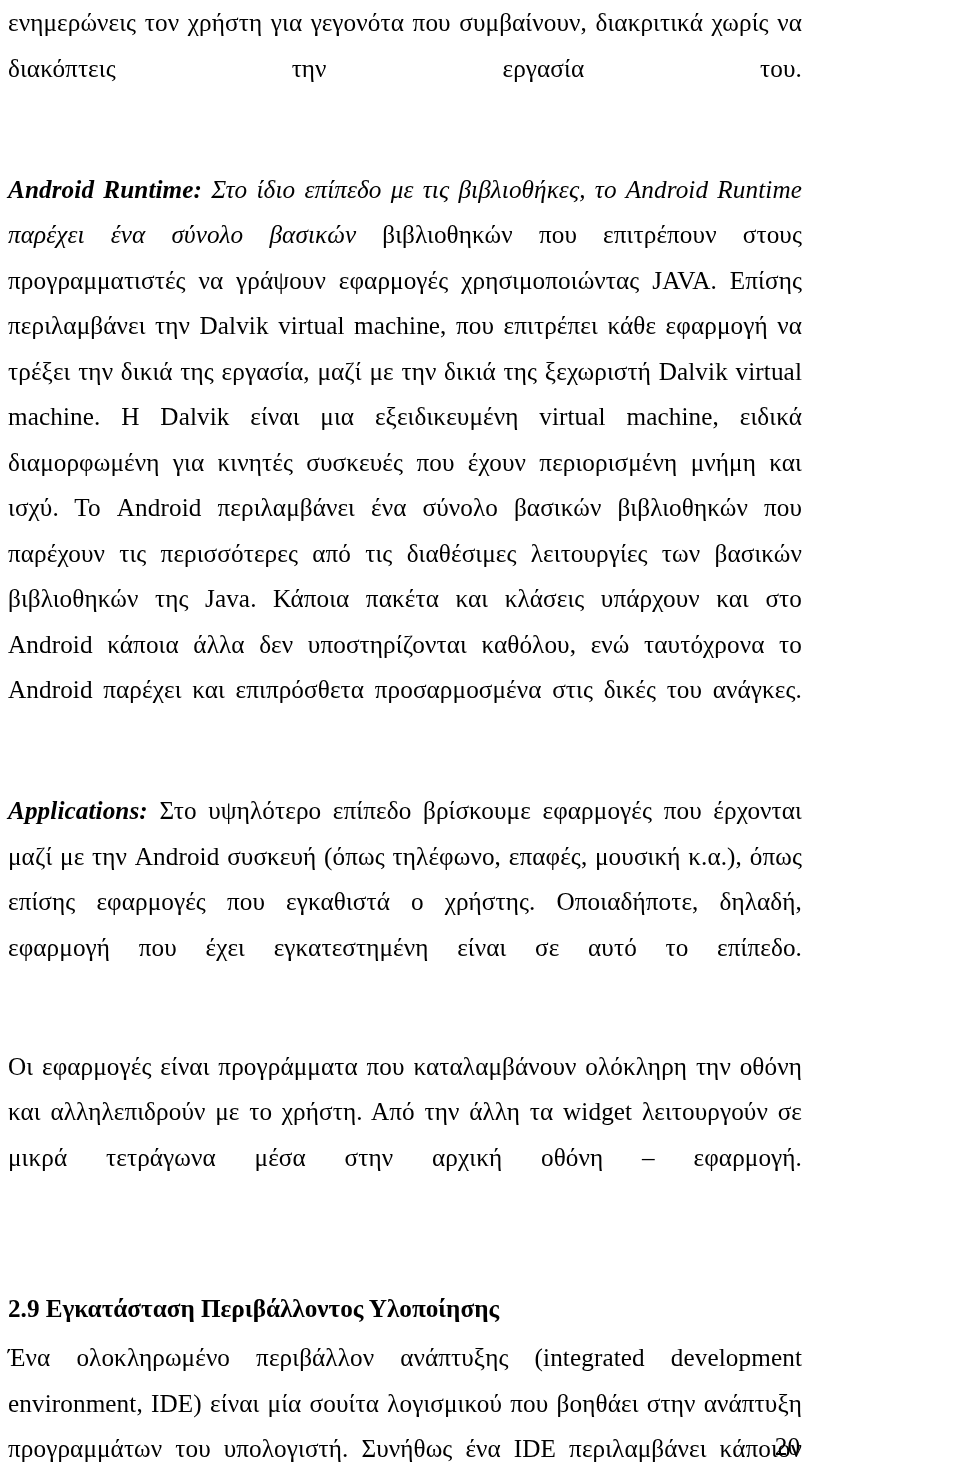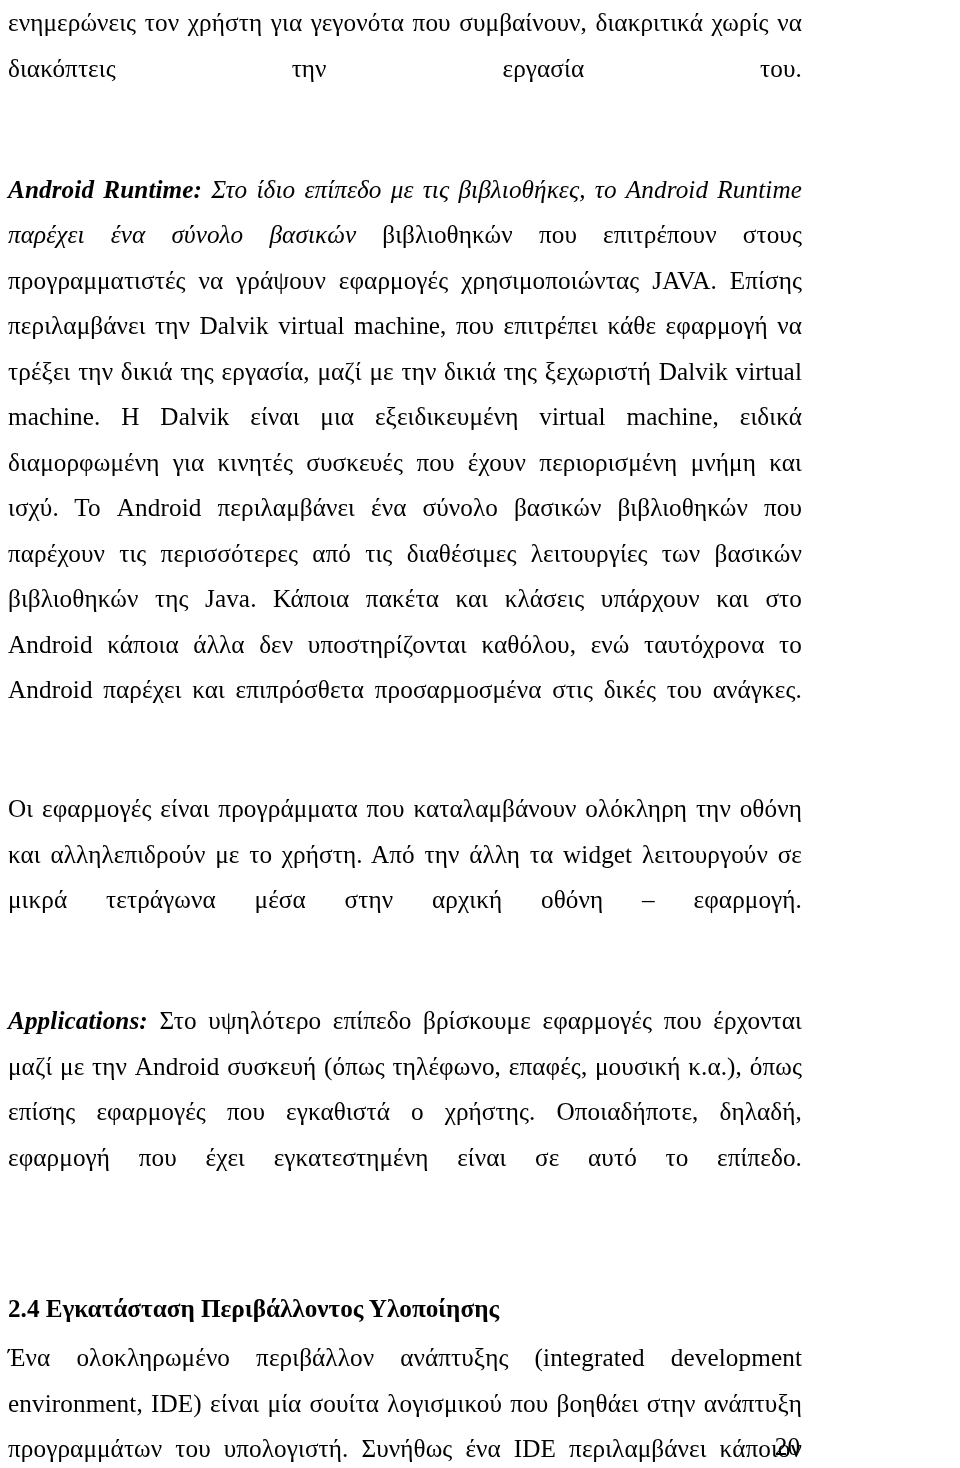--- a/index.html
+++ b/index.html
@@ -77,23 +77,23 @@
 </style>
 </head>
 <body>
 
 <div class="page">
 
   <p class="body-text p-intro">ενημερώνεις τον χρήστη για γεγονότα που συμβαίνουν, διακριτικά χωρίς να διακόπτεις την εργασία του.</p>
 
   <p class="body-text p-runtime"><span class="lead-bolditalic">Android Runtime:</span><span class="italic-run"> Στο ίδιο επίπεδο με τις βιβλιοθήκες, το Android Runtime παρέχει ένα σύνολο βασικών </span><span>βιβλιοθηκών που επιτρέπουν στους προγραμματιστές να γράψουν εφαρμογές χρησιμοποιώντας JAVA. Επίσης περιλαμβάνει την Dalvik virtual machine, που επιτρέπει κάθε εφαρμογή να τρέξει την δικιά της εργασία, μαζί με την δικιά της ξεχωριστή Dalvik virtual machine. Η Dalvik είναι μια εξειδικευμένη virtual machine, ειδικά διαμορφωμένη για κινητές συσκευές που έχουν περιορισμένη μνήμη και ισχύ. Το Android περιλαμβάνει ένα σύνολο βασικών βιβλιοθηκών που παρέχουν τις περισσότερες από τις διαθέσιμες λειτουργίες των βασικών βιβλιοθηκών της Java. Κάποια πακέτα και κλάσεις υπάρχουν και στο Android κάποια άλλα δεν υποστηρίζονται καθόλου, ενώ ταυτόχρονα το Android παρέχει και επιπρόσθετα προσαρμοσμένα στις δικές του ανάγκες.</span></p>
 
+  <p class="body-text p-applications"><span class="lead-bolditalic">Applications:</span><span> Στο υψηλότερο επίπεδο βρίσκουμε εφαρμογές που έρχονται μαζί με την Android συσκευή (όπως τηλέφωνο, επαφές, μουσική κ.α.), όπως επίσης εφαρμογές που εγκαθιστά ο χρήστης. Οποιαδήποτε, δηλαδή, εφαρμογή που έχει εγκατεστημένη είναι σε αυτό το επίπεδο.</span></p>
+
   <p class="body-text p-apps-desc">Οι εφαρμογές είναι προγράμματα που καταλαμβάνουν ολόκληρη την οθόνη και αλληλεπιδρούν με το χρήστη. Από την άλλη τα widget λειτουργούν σε μικρά τετράγωνα μέσα στην αρχική οθόνη – εφαρμογή.</p>
 
-  <p class="body-text p-applications"><span class="lead-bolditalic">Applications:</span><span> Στο υψηλότερο επίπεδο βρίσκουμε εφαρμογές που έρχονται μαζί με την Android συσκευή (όπως τηλέφωνο, επαφές, μουσική κ.α.), όπως επίσης εφαρμογές που εγκαθιστά ο χρήστης. Οποιαδήποτε, δηλαδή, εφαρμογή που έχει εγκατεστημένη είναι σε αυτό το επίπεδο.</span></p>
-
-  <h2 class="heading h-section">2.4 Εγκατάσταση  Περιβάλλοντος Υλοποίησης</h2>
+  <h2 class="heading h-section">2.9 Εγκατάσταση  Περιβάλλοντος Υλοποίησης</h2>
 
   <p class="body-text p-ide-desc">Ένα ολοκληρωμένο περιβάλλον ανάπτυξης (integrated development environment, IDE) είναι μία σουίτα λογισμικού που βοηθάει στην ανάπτυξη προγραμμάτων του υπολογιστή. Συνήθως ένα IDE περιλαμβάνει κάποιον επεξεργαστή πηγαίου κώδικα, έναν μεταγλωττιστή, εργαλεία αυτόματης παραγωγής κώδικα, αποσφαλματωτή, συνδέτη, σύστημα ελέγχου εκδόσεων και εργαλεία κατασκευής γραφικών διασυνδέσεων χρήστη για τις υπό ανάπτυξη εφαρμογές.</p>
 
   <div class="page-number">20</div>
 
 </div>
 
 </body></html>

